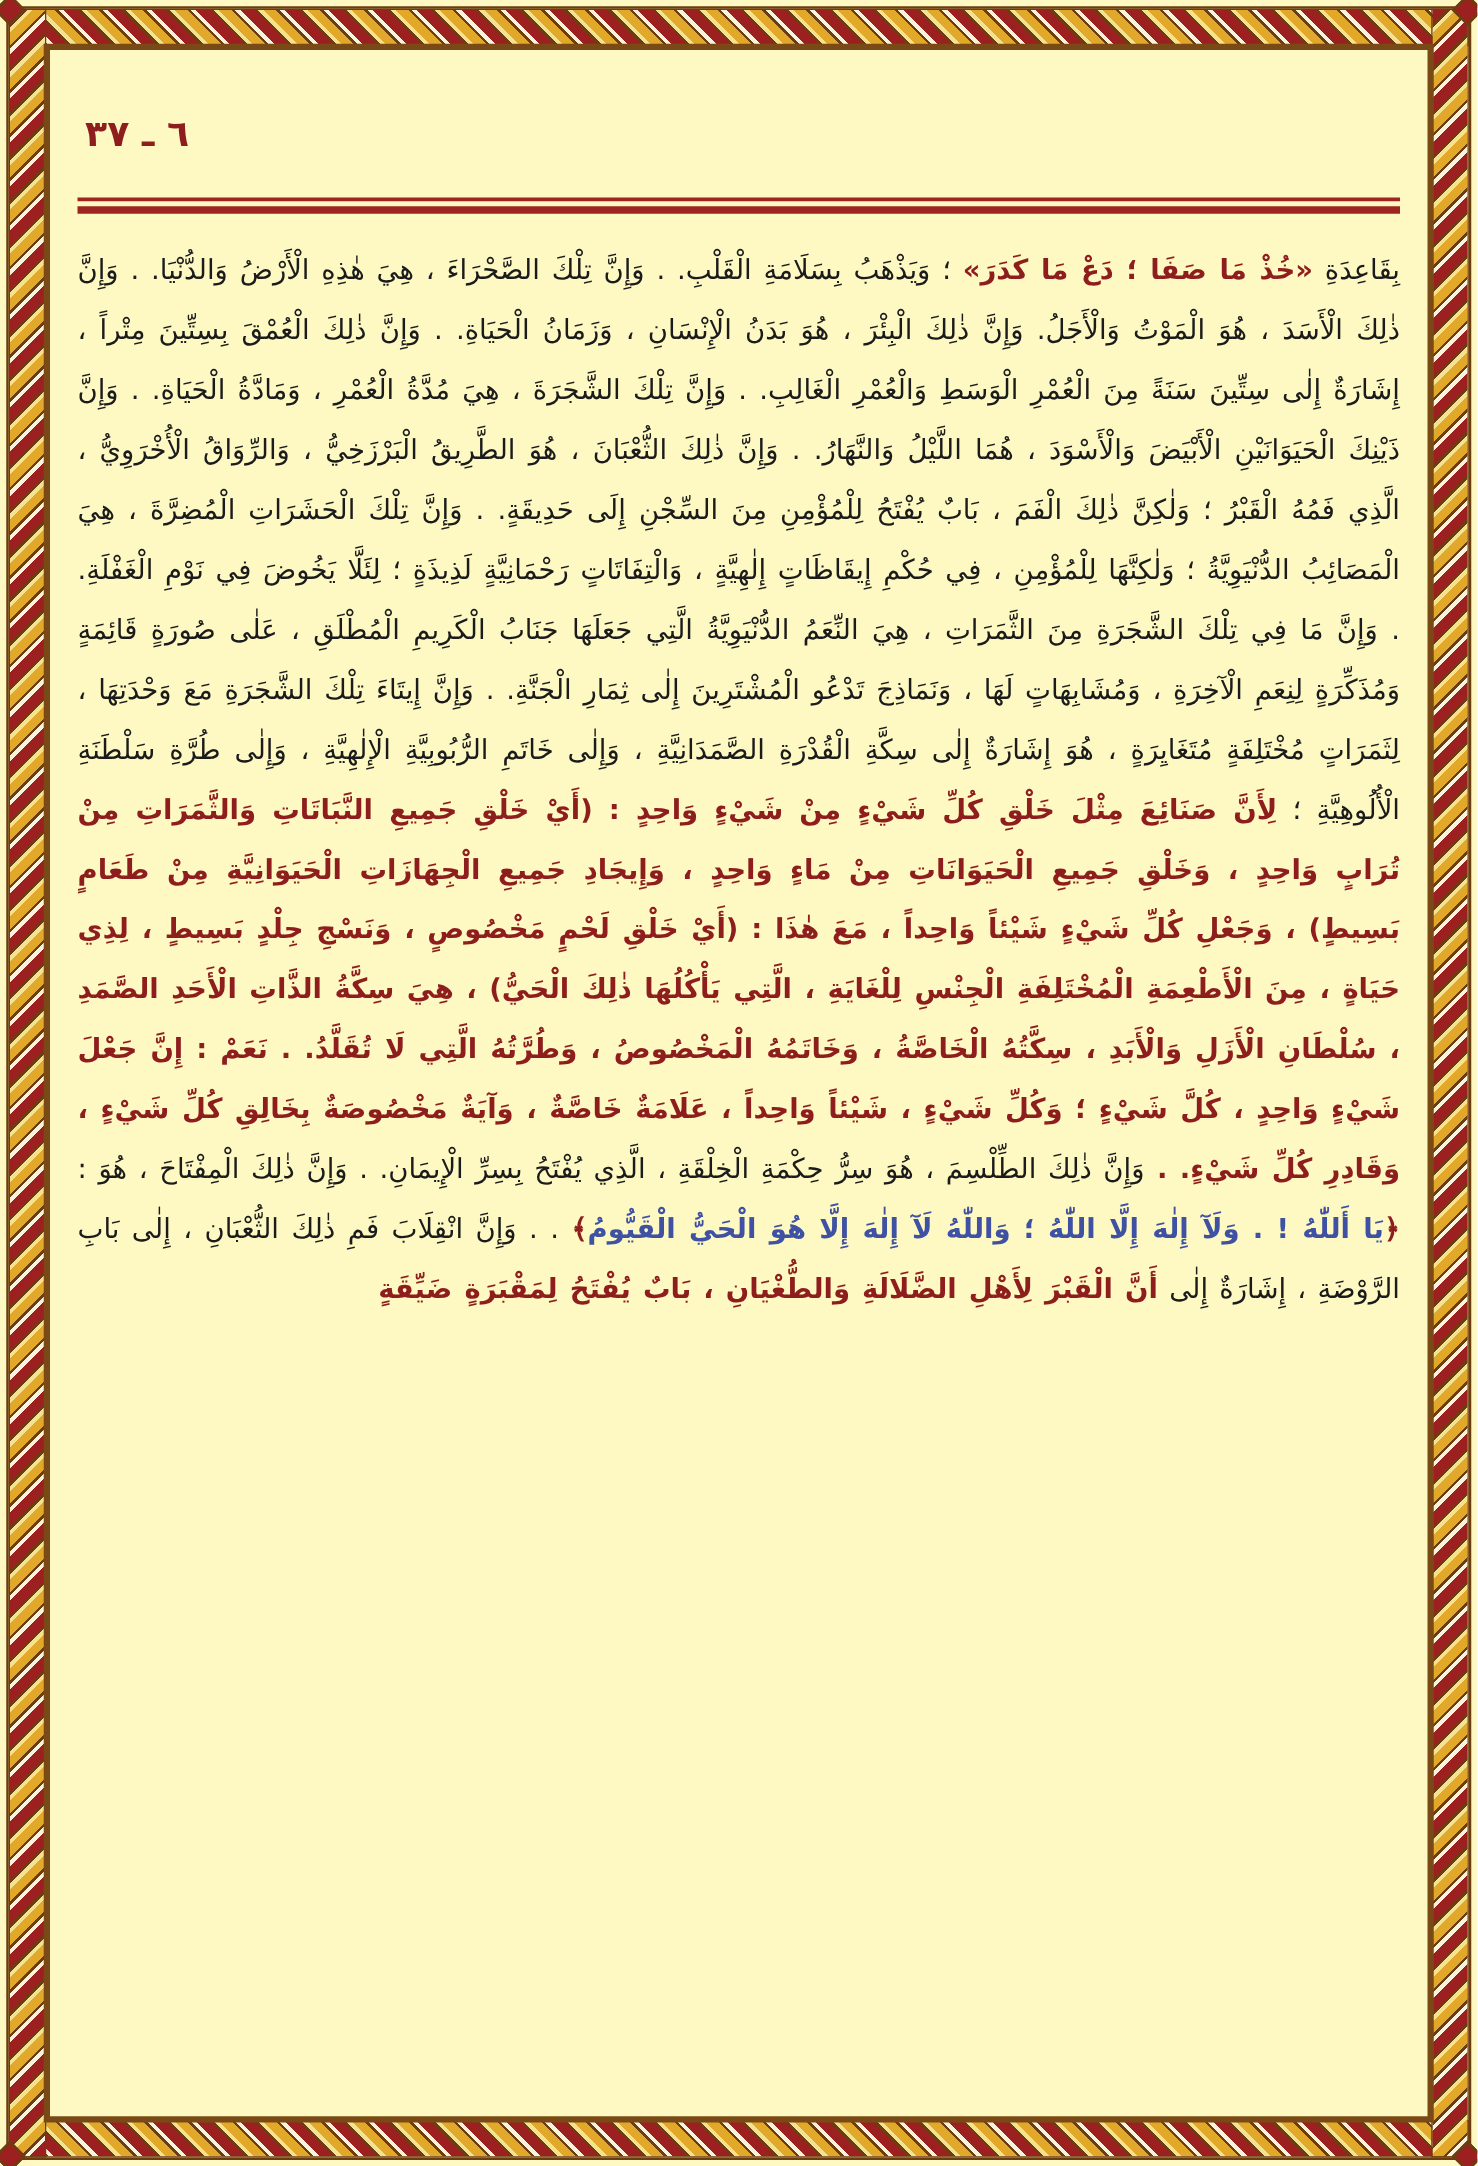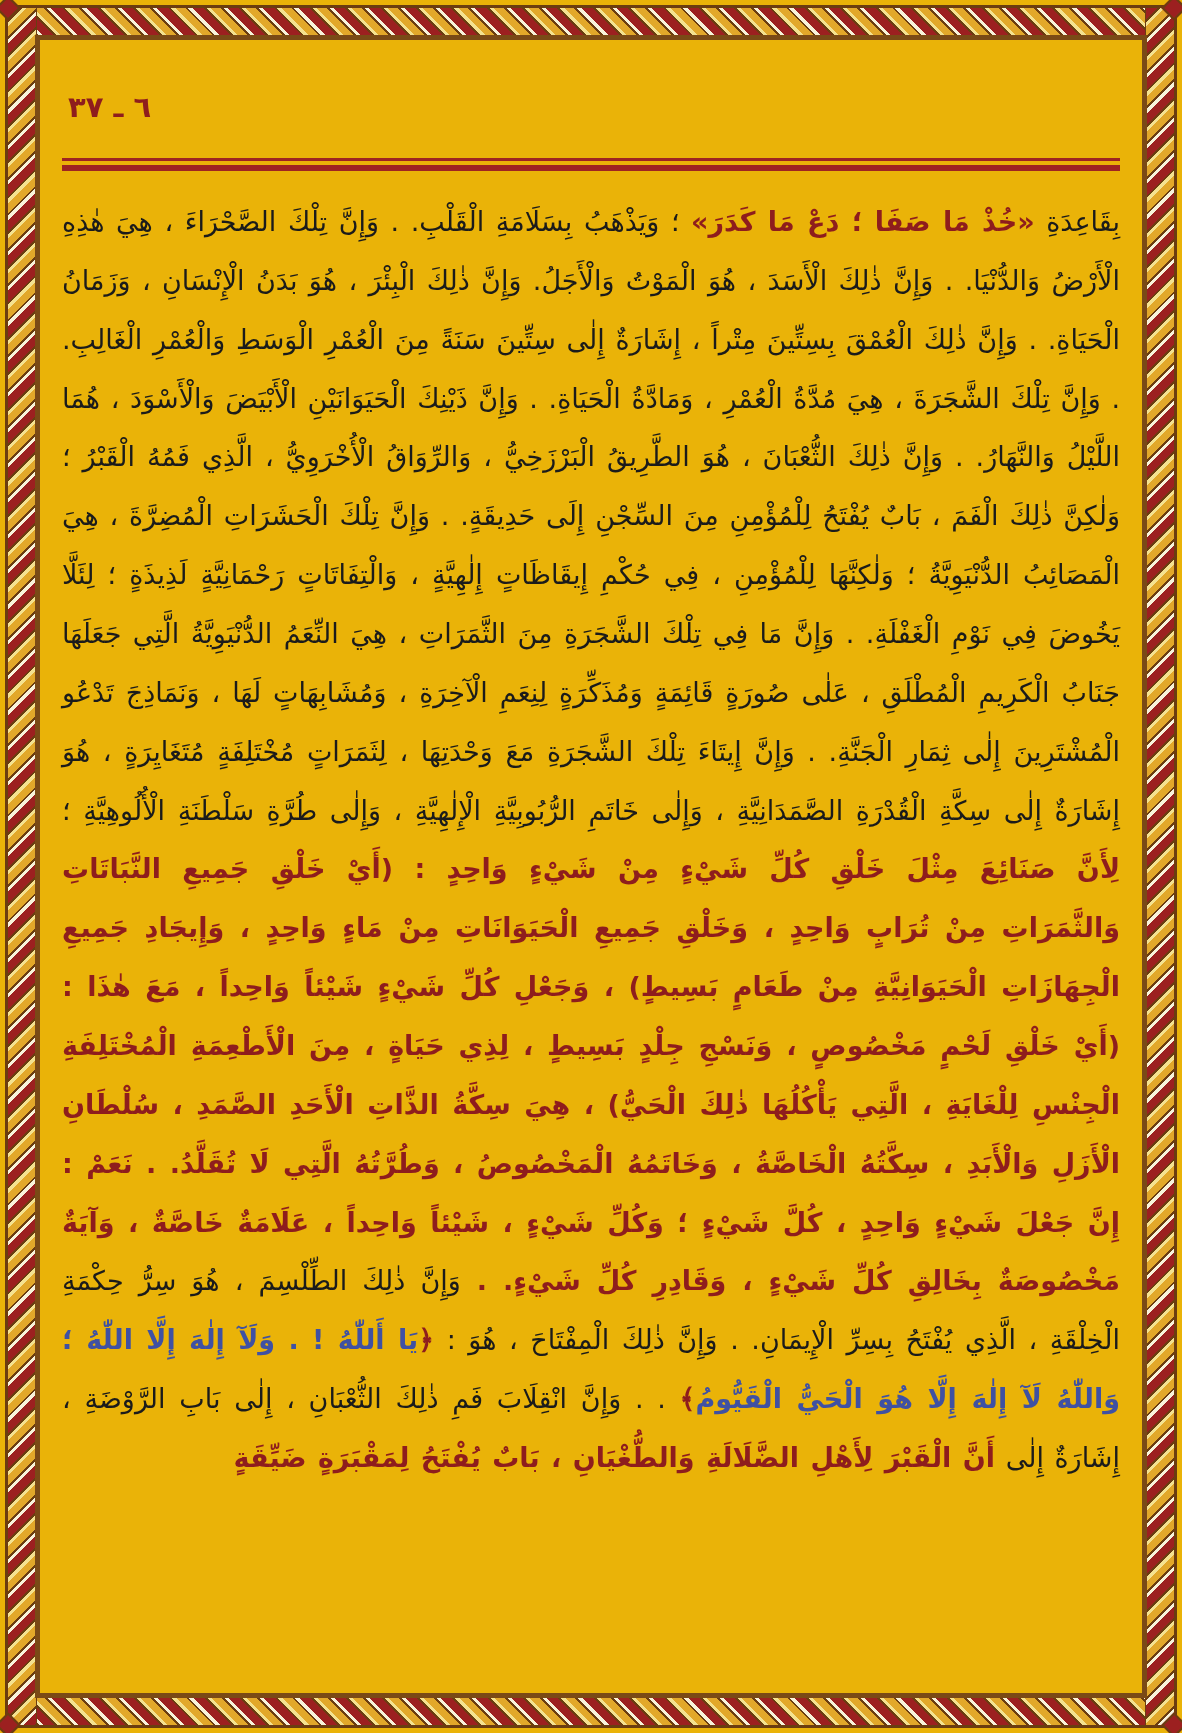--- a/index.html
+++ b/index.html
@@ -1,19 +1,19 @@
 <!DOCTYPE html>
 <html lang="ar" dir="rtl" style="--red: #8e1d1d; --rule: #9e2422; --blue: #3f51a3; --black: #1b1b1b;"><head>
 <meta charset="utf-8">
 <style>
   html,body{margin:0;padding:0;background:#ffffff;}
   .page{
     position:relative;
     width:1182px;height:1733px;
-    background:#eab308;
+    background:#fef9c3;
     overflow:hidden;
     font-family:"DejaVu Sans",sans-serif;
   }
   
   .frame-outer{position:absolute;inset:5px;border:2px solid #6b3d10;pointer-events:none;}
   .band{position:absolute;background:
     repeating-linear-gradient(45deg,
       #9c2020 0 8px,
       #6b3d10 8px 10px,
       #f4e290 10px 13px,
@@ -49,21 +49,21 @@
     text-align:center;margin:0;padding-top:12px;
     font-size:38px;font-weight:bold;color:var(--red);
   }
   .double-rule{
     height:4px;border-top:3px solid var(--rule);border-bottom:6px solid var(--rule);
     margin-top:8px;
   }
   .body-text{
     margin-top:22px;
     direction:rtl;text-align:justify;
-    font-size:27px;line-height:2.18;
+    font-size:22px;line-height:2.18;
     color:var(--black);
     word-spacing:2px;
   }
   .run-black{color:var(--black);}
   .run-red{color:var(--red);font-weight:bold;}
   .run-blue{color:var(--blue);font-weight:bold;}
 </style>
 </head>
 <body>
 

